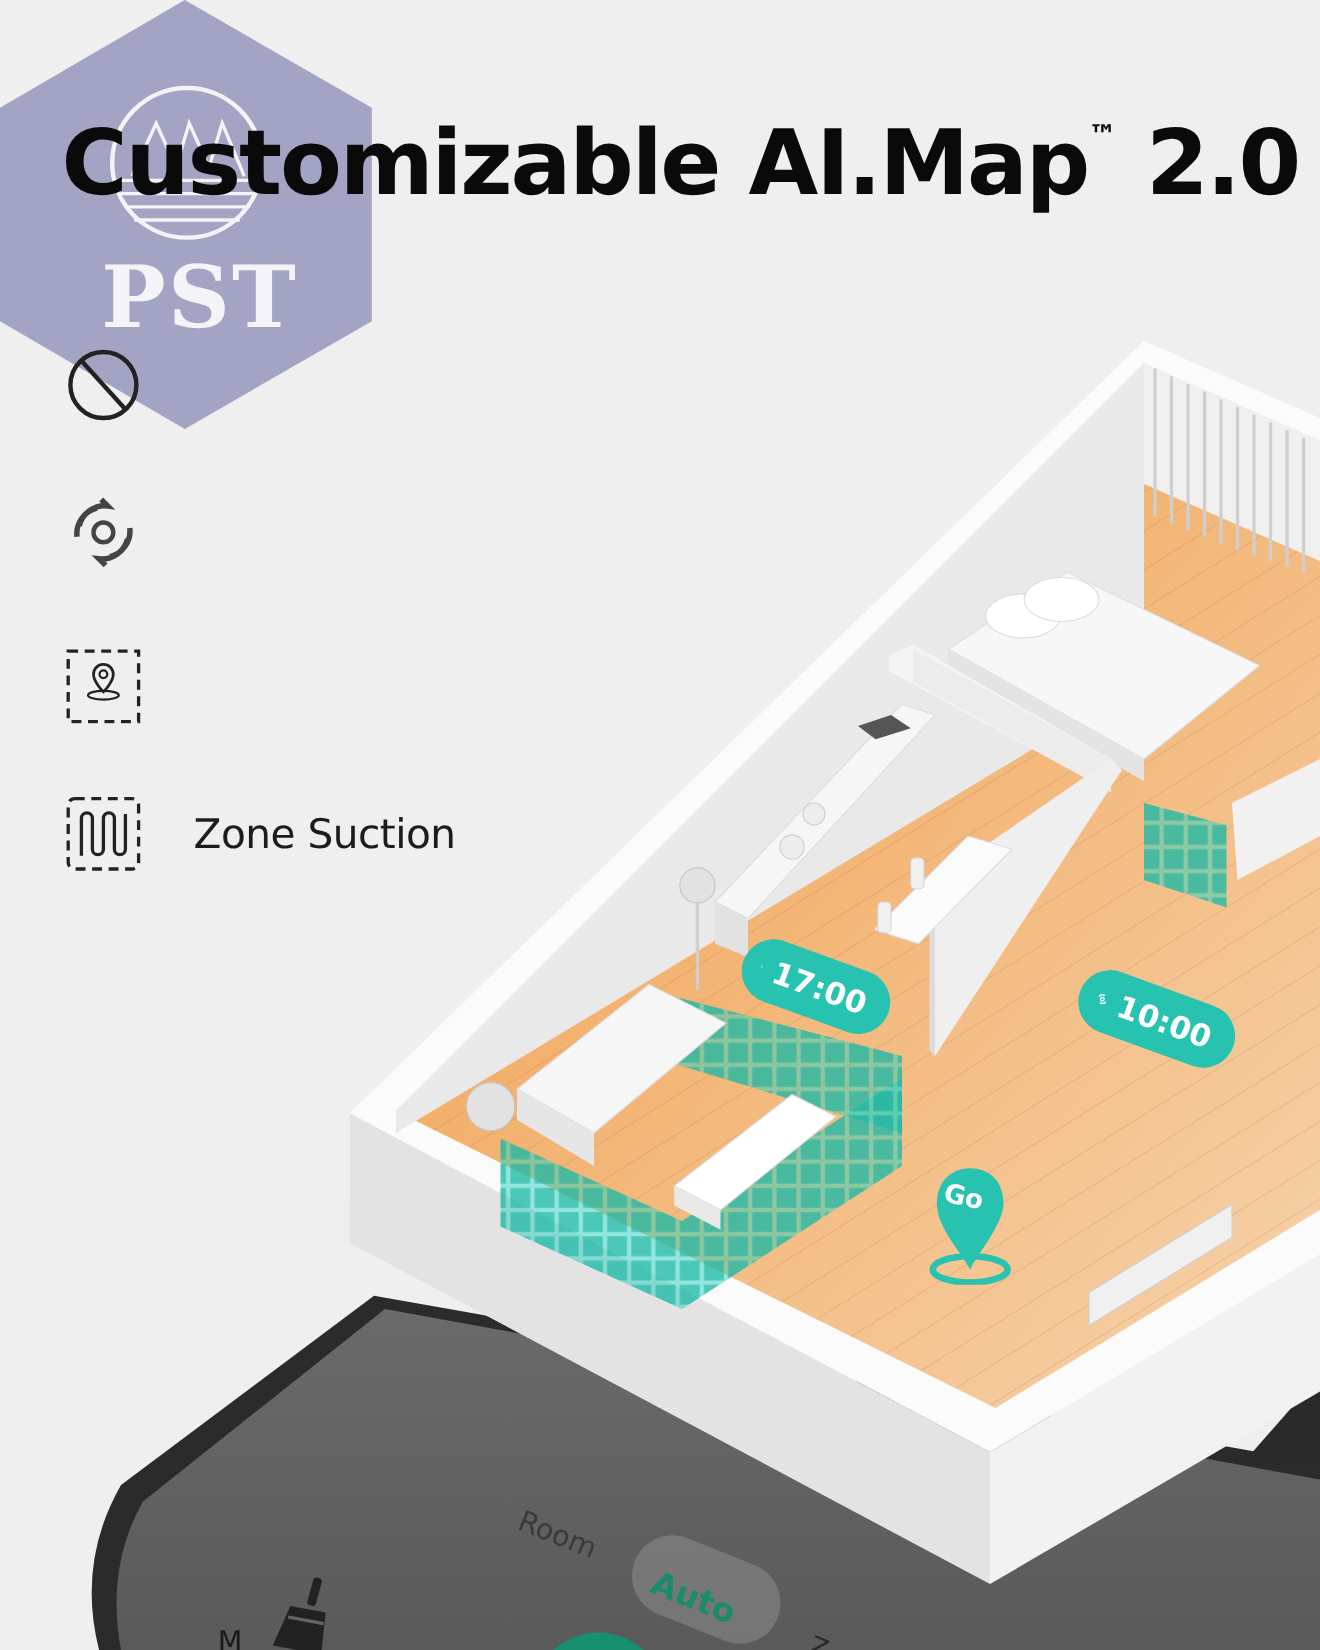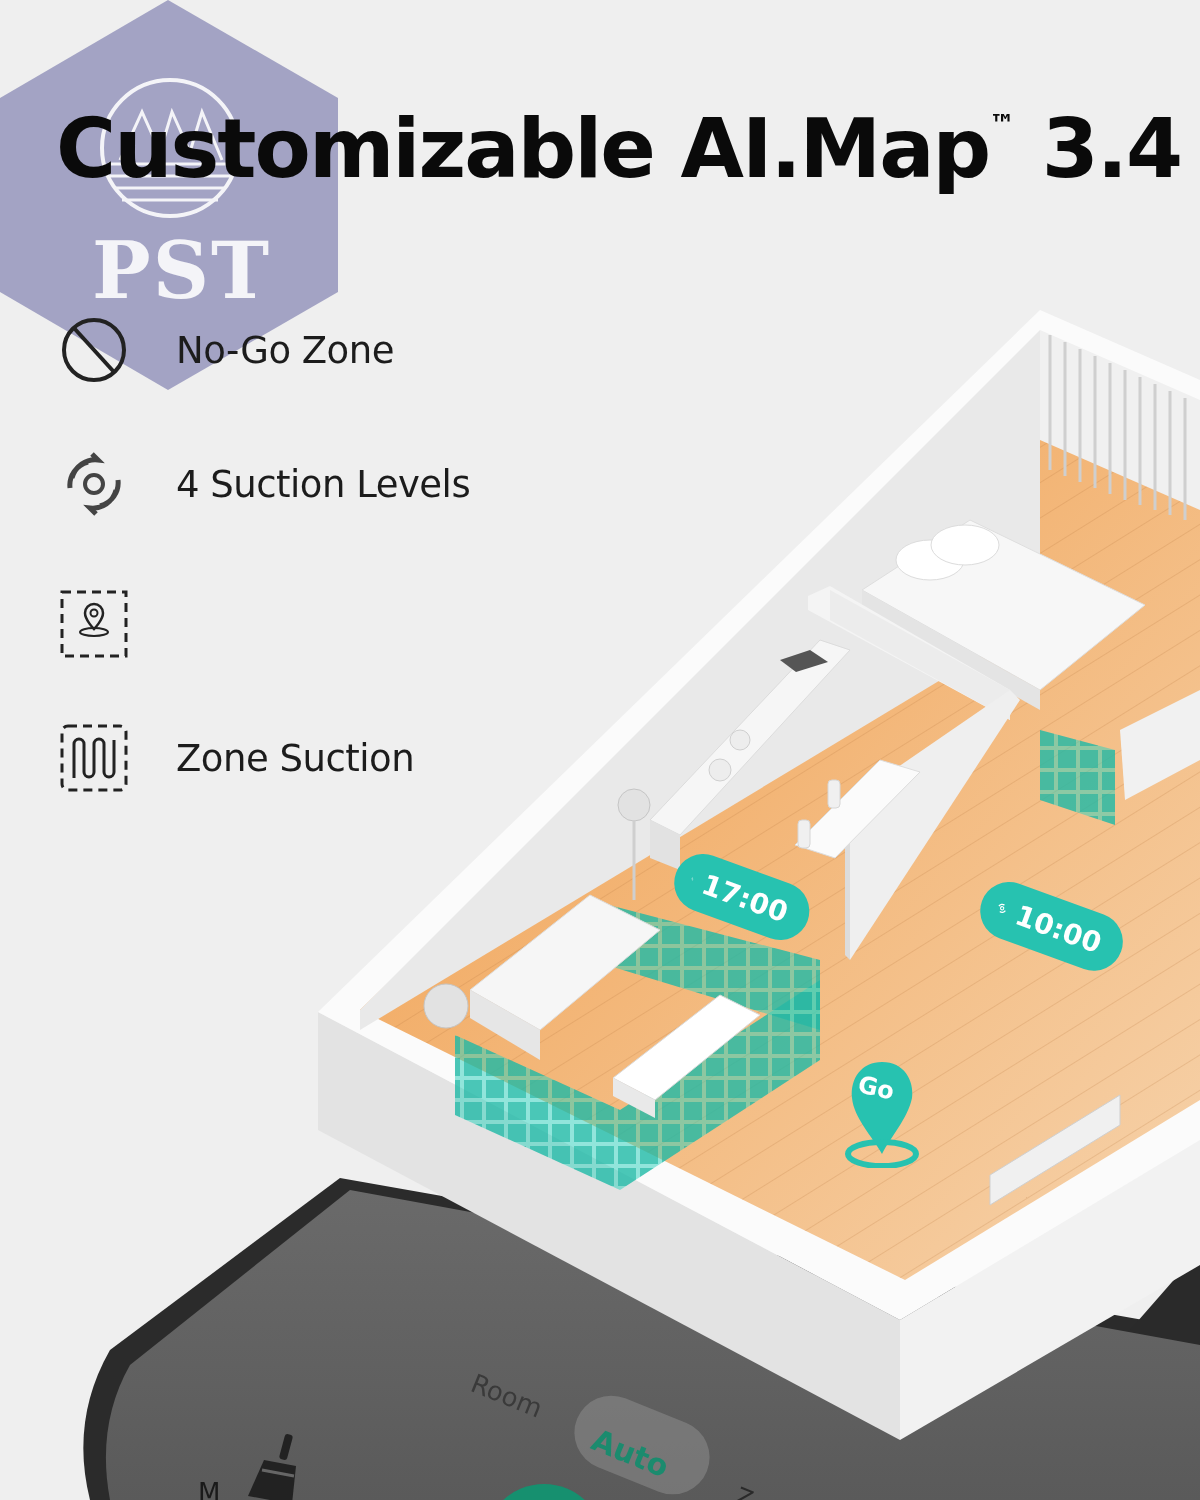--- a/index.html
+++ b/index.html
@@ -196,40 +196,38 @@
       <g stroke="#f4f4f8" stroke-width="3">
         <line x1="108" y1="164" x2="232" y2="164"></line>
         <line x1="110" y1="176" x2="230" y2="176"></line>
         <line x1="114" y1="188" x2="226" y2="188"></line>
         <line x1="122" y1="200" x2="218" y2="200"></line>
       </g>
     </svg>
     <div class="watermark-text">PST</div>
   </div>
 
-  <h1 class="title"><span>Customizable AI.Map</span><sup>™</sup> <span>3.4</span></h1>
+  <h1 class="title"><span>Customizable AI.Map</span><sup>™</sup> <span>2.0</span></h1>
 
   <div class="features">
     <div class="feature" style="top:0">
       <span class="ficon">
         <svg viewBox="0 0 72 72">
             <circle cx="36" cy="36" r="30" fill="none" stroke="#222" stroke-width="4"></circle>
             <line x1="16" y1="14" x2="56" y2="58" stroke="#222" stroke-width="4"></line>
           </svg>
       </span>
-      <span class="flabel">No-Go Zone</span>
     </div>
     <div class="feature" style="top:134px">
       <span class="ficon">
         <svg viewBox="0 0 72 72">
             <circle cx="36" cy="36" r="9" fill="none" stroke="#444" stroke-width="4"></circle>
           <path d="M14 30 A24 24 0 0 1 40 12 L34 6 M58 42 A24 24 0 0 1 32 60 L38 66 M30 14 A24 24 0 0 0 12 40 M42 58 A24 24 0 0 0 60 32" fill="none" stroke="#444" stroke-width="5"></path>
           </svg>
       </span>
-      <span class="flabel">4 Suction Levels</span>
     </div>
     <div class="feature" style="top:272px">
       <span class="ficon">
         <svg viewBox="0 0 72 72">
             <rect x="4" y="6" width="64" height="64" fill="none" stroke="#222" stroke-width="3" stroke-dasharray="9 6"></rect>
           <path d="M36 18 a9 9 0 0 1 9 9 c0 7 -9 16 -9 16 s-9 -9 -9 -16 a9 9 0 0 1 9 -9z" fill="none" stroke="#222" stroke-width="2.5"></path>
           <circle cx="36" cy="27" r="3.5" fill="none" stroke="#222" stroke-width="2"></circle>
           <ellipse cx="36" cy="46" rx="14" ry="4" fill="none" stroke="#222" stroke-width="2"></ellipse>
           </svg>
       </span>

